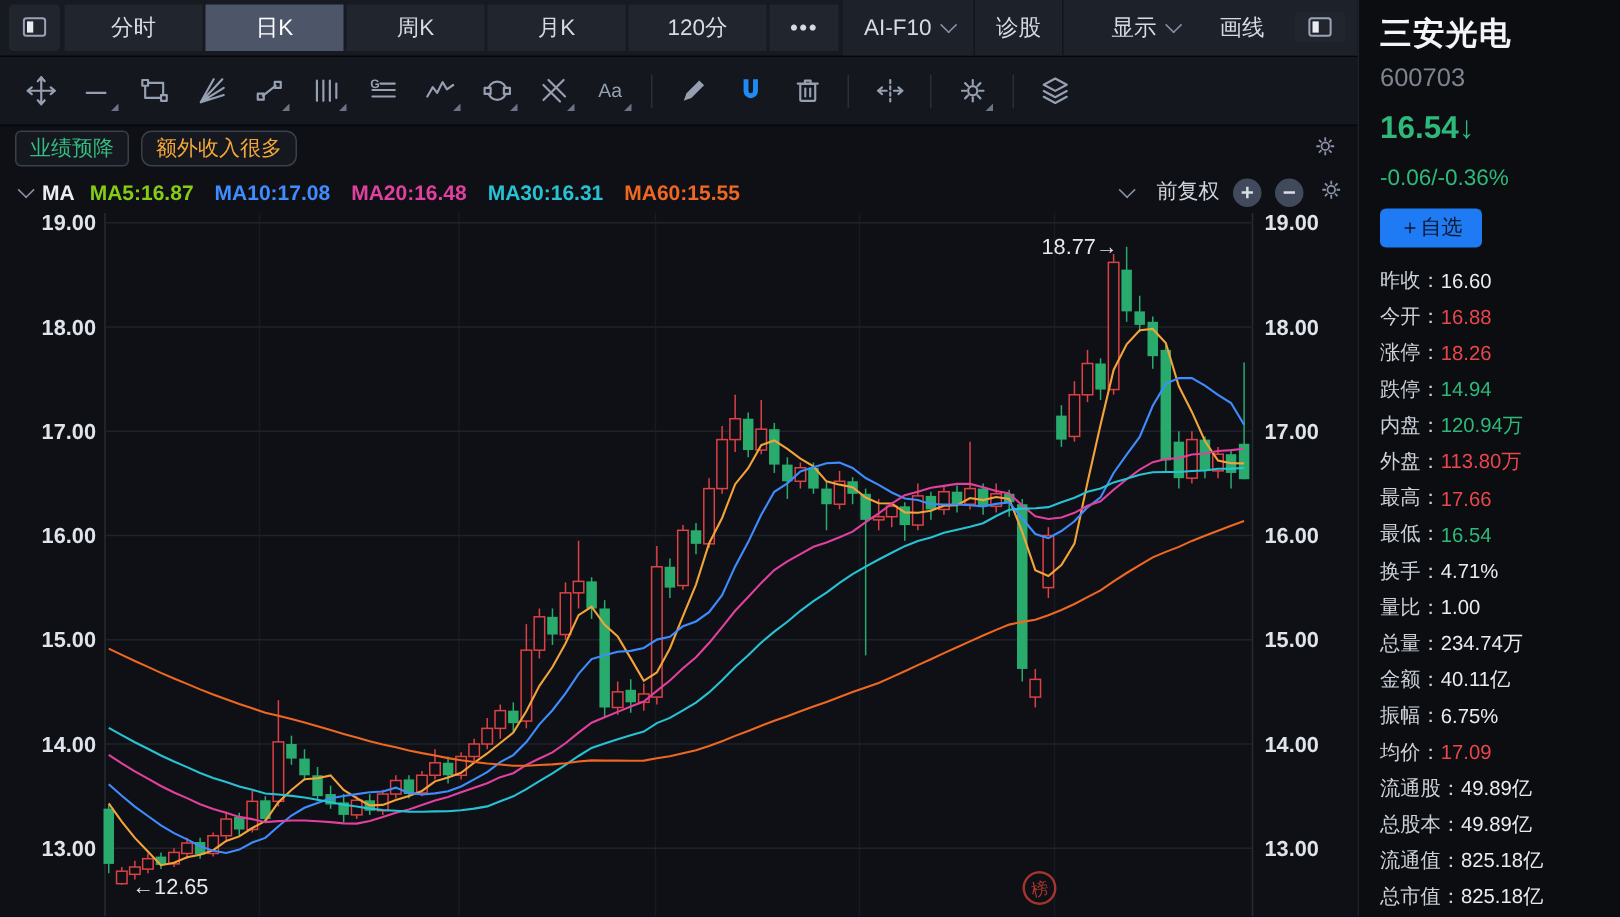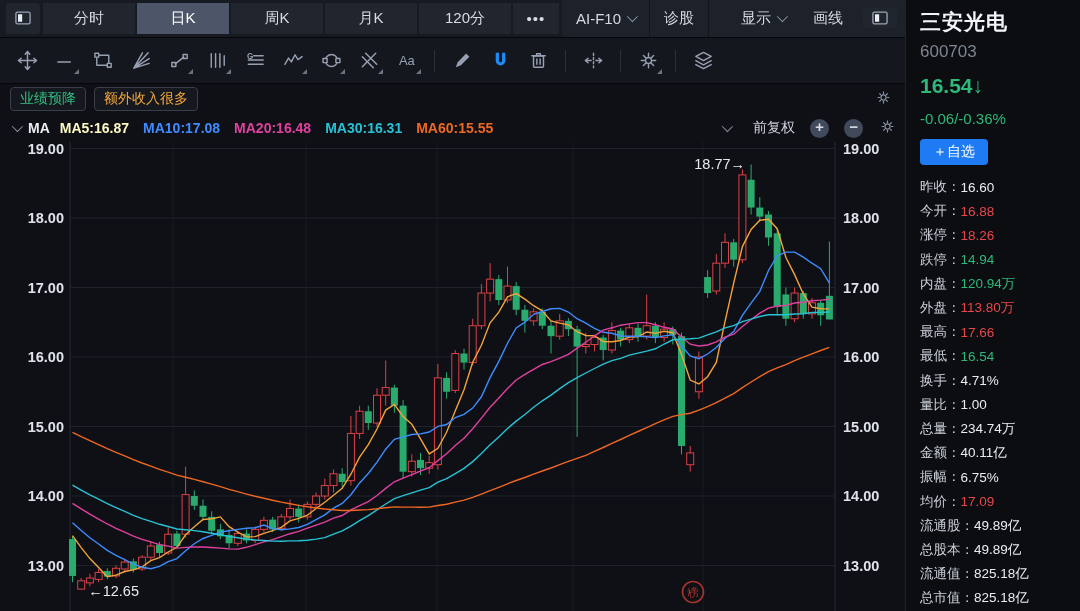--- a/index.html
+++ b/index.html
@@ -30,32 +30,32 @@
   
   .badgerow{height:30px;display:flex;align-items:center;gap:8px;padding:0 10px;background:#0e1015;position:relative;}
   .badge{border:1px solid #3a4049;background:#15181e;border-radius:4px;font-size:14px;padding:2px 9px;}
   .row-gear{position:absolute;right:12px;top:4px;color:#8a93a5;}
   .row-gear svg{width:19px;height:19px;stroke:currentColor;fill:none;stroke-width:1.5;}
   
   .marow{height:28px;display:flex;align-items:center;padding:0 8px;font-size:14px;background:#0e1015;}
   .marow .chev{margin:0 8px 0 4px;}
   .ma-prefix{color:#e9ecf1;font-weight:600;margin-right:10px;}
   .ma-item{margin-right:14px;font-weight:600;}
-  .ma-right{display:flex;align-items:center;gap:15px;color:#cfd5df;font-family:Liberation Mono, monospace;}
+  .ma-right{display:flex;align-items:center;gap:9px;color:#cfd5df;}
   .circle-btn{width:19px;height:19px;border-radius:50%;background:#414a5a;color:#d7dce5;display:flex;align-items:center;justify-content:center;font-size:15px;line-height:1;font-weight:600;}
   
   .chartwrap{flex:1;position:relative;background:#0e1015;}
   .chartwrap svg{display:block;}
   
   .panel{width:208px;background:#0b0d11;border-left:1px solid #1f242c;padding:8px 0 0 14px;box-sizing:border-box;}
   .q-name{font-size:21px;font-weight:700;color:#f2f4f7;letter-spacing:1px;}
   .q-code{font-size:17px;color:#7e858f;margin-top:6px;}
   .q-price{font-size:21px;font-weight:700;margin-top:12px;}
   .q-change{font-size:15px;margin-top:12px;}
-  .q-watch{margin-top:12px;display:inline-block;background:#1f7bf4;color:#ffffff;font-size:14px;
+  .q-watch{margin-top:12px;display:inline-block;background:#1f7bf4;color:#0f172a;font-size:14px;
            padding:4px 13px;border-radius:4px;border:none;cursor:pointer;}
   .q-rows{margin-top:10px;}
   .q-row{font-size:13.5px;height:24.2px;display:flex;align-items:center;white-space:nowrap;}
   .q-label{color:#ccd1d9;}
   .u-red{color:#e8474b;}.u-green{color:#2eb87a;}.u-white{color:#e9ecf1;}
 </style>
 </head>
 <body>
 
 <div class="app">
@@ -210,34 +210,34 @@
             <path d="M12 3.5l8 4.3-8 4.3-8-4.3 8-4.3z"></path>
             <path d="M4 12.2l8 4.3 8-4.3"></path>
             <path d="M4 16.2l8 4.3 8-4.3"></path>
           </svg>
         </div>
       </div>
 
     <div class="badgerow">
       <span id="badges" style="display:flex;gap:8px">
           <span class="badge" style="color: rgb(53, 189, 129);">业绩预降</span>
-          <span class="badge" style="color: rgb(245, 167, 59);">额外收入很多</span>
+          <span class="badge" style="color: rgb(245, 167, 59); border-radius: 7px;">额外收入很多</span>
         </span>
       <span class="row-gear">
         <svg viewBox="0 0 24 24">
             <circle cx="12" cy="12" r="3.2"></circle>
             <path d="M12 4.5v3M12 16.5v3M4.5 12h3M16.5 12h3M6.7 6.7l2.1 2.1M15.2 15.2l2.1 2.1M17.3 6.7l-2.1 2.1M8.8 15.2l-2.1 2.1"></path>
           </svg>
       </span>
     </div>
 
     <div class="marow">
       <span class="chev"></span>
       <span class="ma-prefix">MA</span>
-      <span id="ma-items"><span class="ma-item" style="color: #fef9c3; text-align: center;">MA5:16.87</span><span class="ma-item" style="color: rgb(63, 140, 255);">MA10:17.08</span><span class="ma-item" style="color: rgb(224, 64, 159);">MA20:16.48</span><span class="ma-item" style="color: rgb(39, 194, 212);">MA30:16.31</span><span class="ma-item" style="color: rgb(238, 103, 35);">MA60:15.55</span></span>
+      <span id="ma-items"><span class="ma-item" style="color: #84cc16; text-align: center;">MA5:16.87</span><span class="ma-item" style="color: rgb(63, 140, 255);">MA10:17.08</span><span class="ma-item" style="color: rgb(224, 64, 159);">MA20:16.48</span><span class="ma-item" style="color: rgb(39, 194, 212);">MA30:16.31</span><span class="ma-item" style="color: rgb(238, 103, 35);">MA60:15.55</span></span>
       <span class="spacer"></span>
       <span class="ma-right">
         <span class="chev"></span>
         <span>前复权</span>
         <span class="circle-btn">+</span>
         <span class="circle-btn">−</span>
         <span class="row-gear" style="position:static">
           <svg viewBox="0 0 24 24">
               <circle cx="12" cy="12" r="3.2"></circle>
               <path d="M12 4.5v3M12 16.5v3M4.5 12h3M16.5 12h3M6.7 6.7l2.1 2.1M15.2 15.2l2.1 2.1M17.3 6.7l-2.1 2.1M8.8 15.2l-2.1 2.1"></path>

